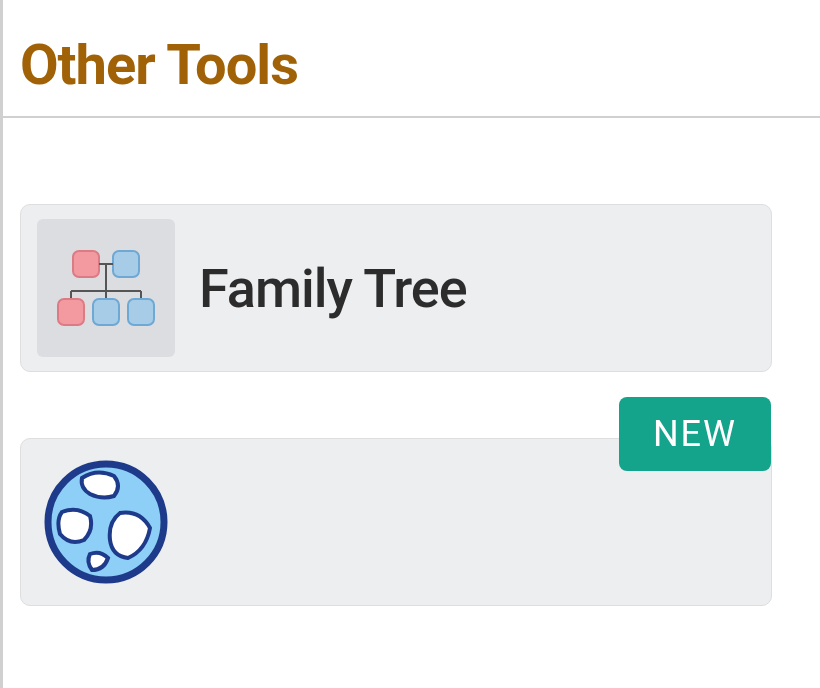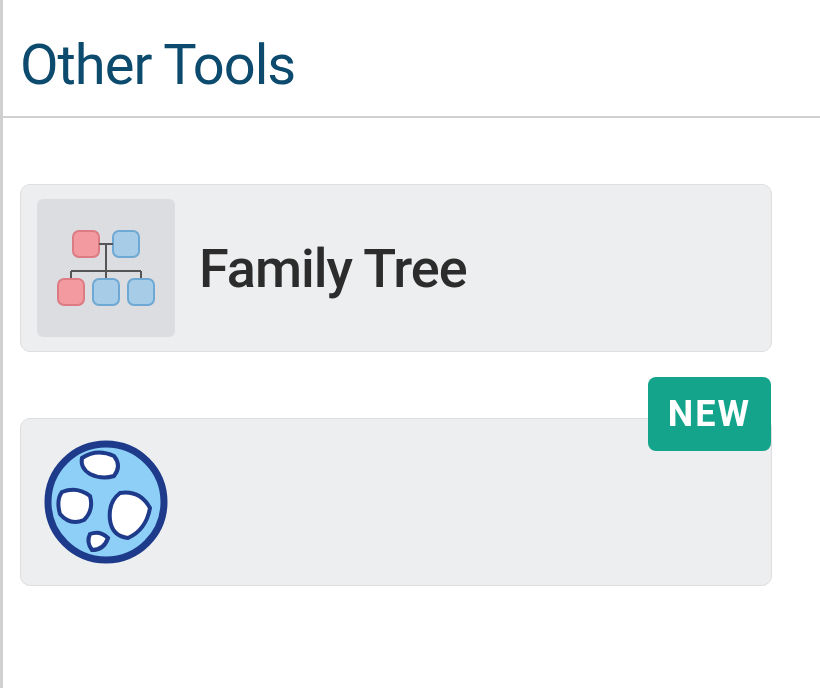--- a/index.html
+++ b/index.html
@@ -6,28 +6,29 @@
     body {
       font-family: -apple-system, BlinkMacSystemFont, "Segoe UI", Roboto, Helvetica, Arial, sans-serif;
       background: #fff;
       width: 820px;
       height: 688px;
       overflow: hidden;
       border-left: 3px solid #d0d0d0;
     }
     .section-title {
       font-size: 56px;
-      font-weight: 400;
-      color: #0c4a6e;
+      font-weight: 700;
+      color: #a16207;
       padding: 32px 0 18px 17px;
       border-bottom: 2px solid #d0d0d0;
       letter-spacing: -1px;
     }
     .cards {
       padding: 66px 0 0 17px;
+      margin-top: 20px;
     }
     .card {
       position: relative;
       width: 752px;
       background: #eceef0;
       border: 1px solid #dedede;
       border-radius: 10px;
       display: flex;
       align-items: center;
       padding: 14px 16px;
@@ -60,23 +61,23 @@
       margin-left: 2px;
       margin-right: 8px;
     }
     .badge {
       position: absolute;
       right: 0px;
       top: -42px;
       background: #14a38b;
       color: #fff;
       font-size: 36px;
-      font-weight: 700;
+      font-weight: 400;
       letter-spacing: 2px;
-      padding: 16px 20px;
+      padding: 16px 34px;
       border-radius: 8px;
     }
   </style>
 </head>
 <body>
 
 <h1 class="section-title">Other Tools</h1>
 
 <div class="cards">
 

